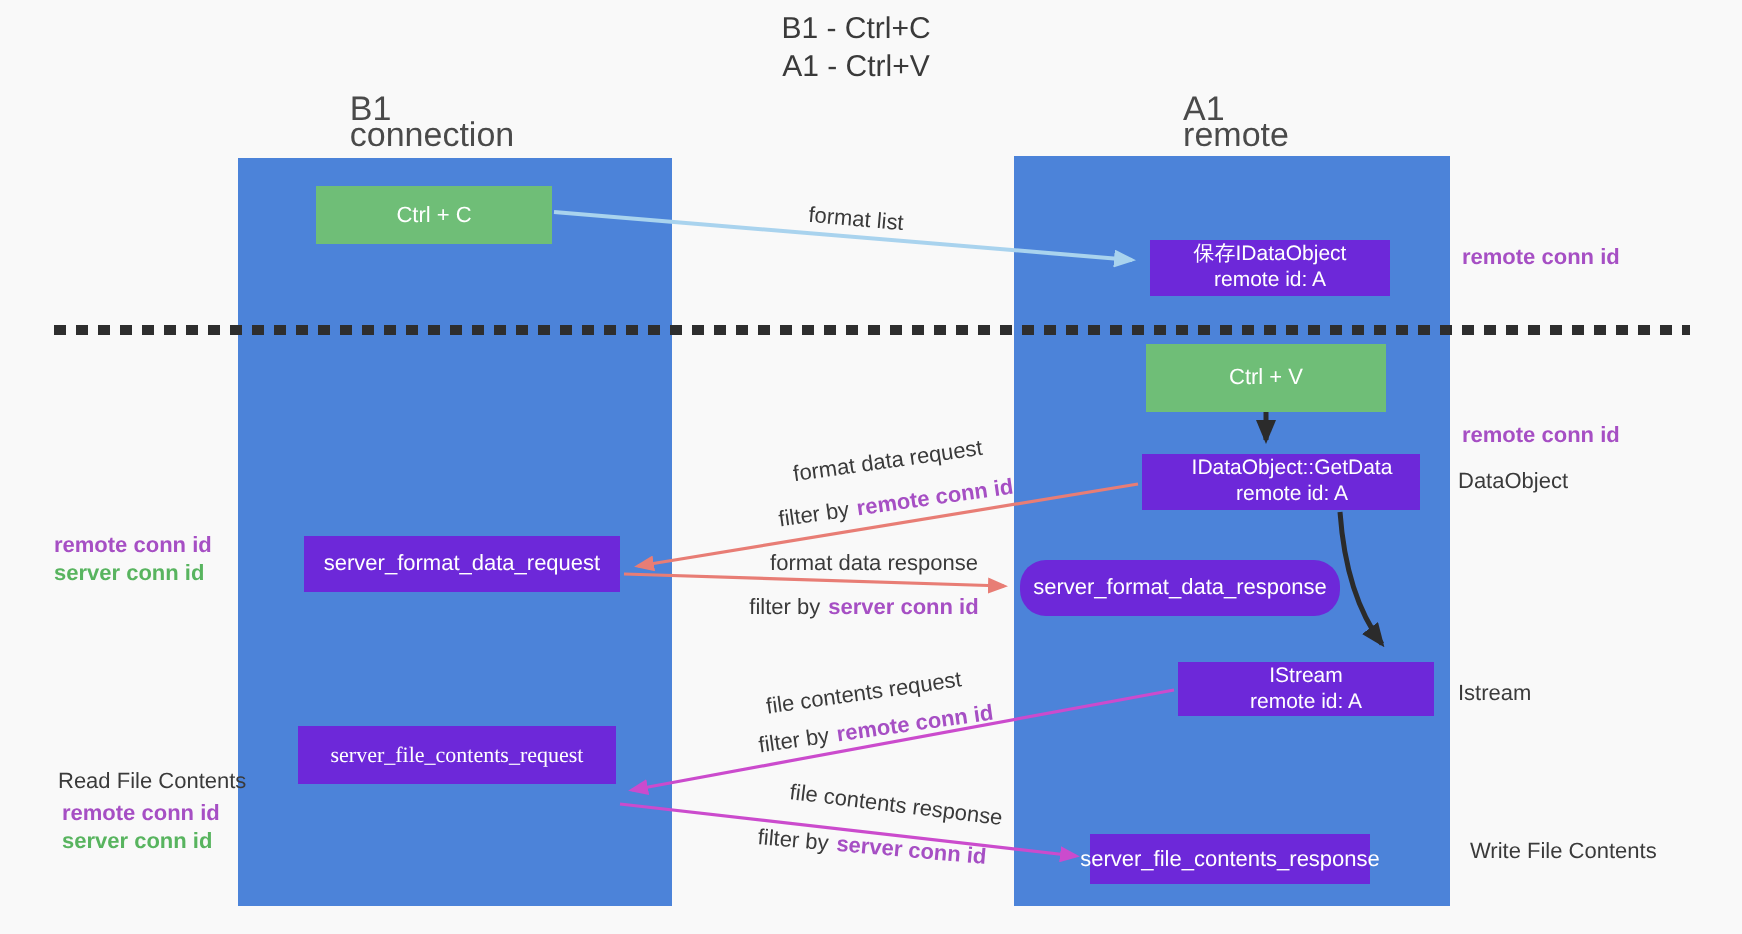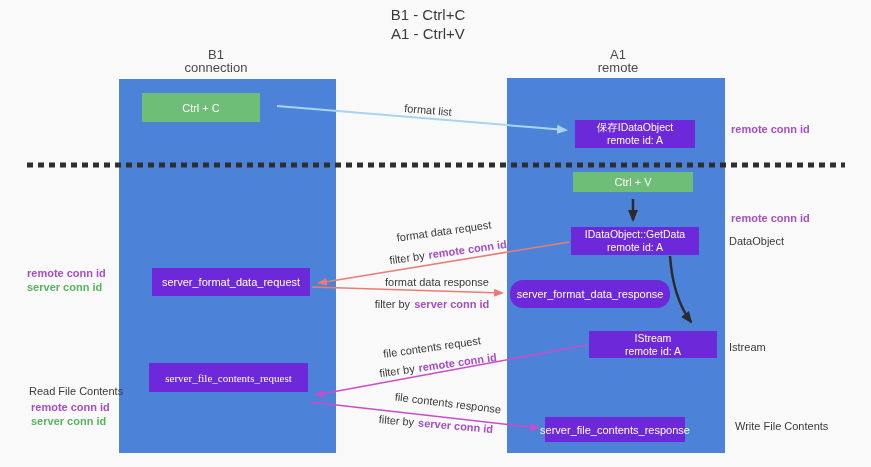--- a/index.html
+++ b/index.html
@@ -3,22 +3,22 @@
 <meta charset="utf-8">
 <style>
   html,body{margin:0;padding:0;}
   body{font-family:"Liberation Sans","DejaVu Sans",sans-serif;background:#f9f9f9;}
   .canvas{position:relative;width:871px;height:467px;background:#f9f9f9;overflow:hidden;}
 
   .title{position:absolute;left:428px;top:5px;transform:translateX(-50%);
          text-align:center;font-size:15px;line-height:19px;color:#3a3a3a;}
 
   .lane{position:absolute;background:#4c83d9;}
-  .lane-header{position:absolute;transform:translateX(-50%);text-align:center;
-               font-size:13px;line-height:13px;color:#4a4a4a;}
+  .lane-header{position:absolute;transform:translateX(-50%);
+               font-size:17px;line-height:13px;color:#4a4a4a;}
 
   .arrows{position:absolute;left:0;top:0;pointer-events:none;}
 
   .node{position:absolute;display:flex;flex-direction:column;align-items:center;
         justify-content:center;color:#ffffff;text-align:center;font-size:11px;}
   .node .l2{font-size:10.5px;line-height:13px;}
   .node .l1{font-size:10.5px;line-height:13px;}
   .node.single{font-size:11px;}
   .green-box{background:#6fbe77;}
   .orange-box{background:#6d28d9;}
@@ -82,34 +82,34 @@
 
     <line x1="569" y1="242" x2="319" y2="283" stroke="#e87d75" stroke-width="1.6" marker-end="url(#m-salmon)"></line>
 
     <line x1="312" y1="287" x2="502" y2="293" stroke="#e87d75" stroke-width="1.6" marker-end="url(#m-salmon)"></line>
 
     <line x1="587" y1="345" x2="316" y2="395" stroke="#cb4bcd" stroke-width="1.6" marker-end="url(#m-magenta)"></line>
 
     <line x1="310" y1="402" x2="538" y2="428" stroke="#cb4bcd" stroke-width="1.6" marker-end="url(#m-magenta)"></line>
   </svg>
 
-  <div class="node single green-box" style="left:142px;top:93px;width:118px;height:29px;">
+  <div class="node single green-box" style="left:158px;top:93px;width:118px;height:29px;">
     <div>Ctrl + C</div>
   </div>
 
   <div class="node orange-box" style="left:575px;top:120px;width:120px;height:28px;">
     <div class="l1">保存IDataObject</div>
     <div class="l2">remote id: A</div>
   </div>
 
-  <div class="node single green-box" style="left:573px;top:172px;width:120px;height:20px;">
+  <div class="node single green-box" style="left:573px;top:172px;width:120px;height:34px;">
     <div>Ctrl + V</div>
   </div>
 
-  <div class="node orange-box" style="left:571px;top:227px;width:128px;height:28px;">
+  <div class="node orange-box" style="left:571px;top:227px;width:128px;height:28px;padding-left:11px;">
     <div class="l1">IDataObject::GetData</div>
     <div class="l2">remote id: A</div>
   </div>
 
   <div class="node single orange-box" style="left:152px;top:268px;width:158px;height:28px;">
     <div>server_format_data_request</div>
   </div>
 
   <div class="node single orange-box" style="left:510px;top:280px;width:160px;height:28px;border-radius:13px;">
     <div>server_format_data_response</div>

